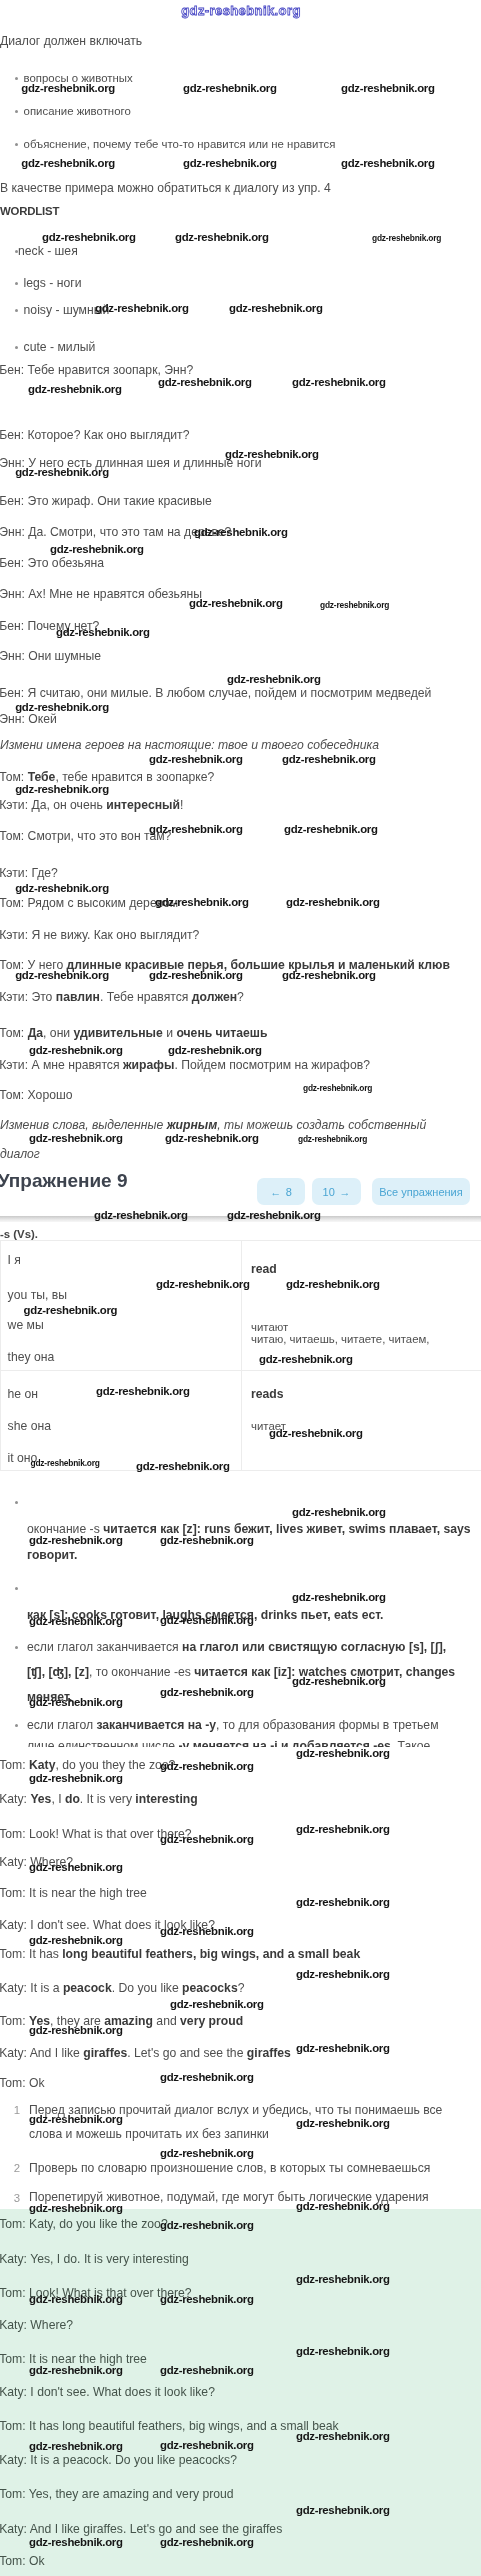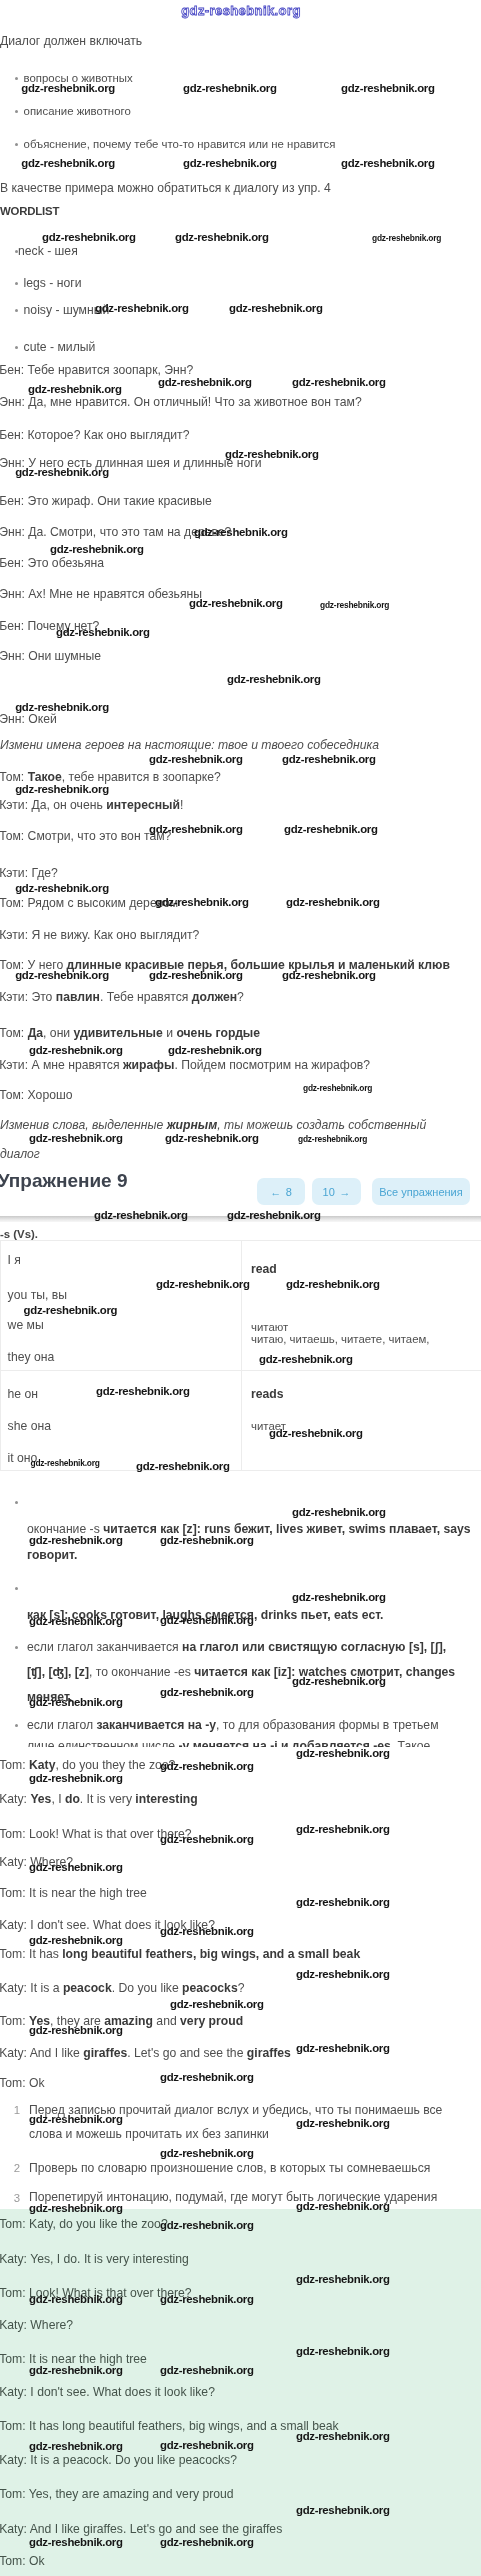--- a/index.html
+++ b/index.html
@@ -51,42 +51,42 @@
   <span class="dot" style="left:14.5px;top:250px"></span>
   <div class="t" style="left:18px;top:244px">neck - шея</div>
   <span class="dot" style="left:14.5px;top:282px"></span>
   <div class="t" style="left:23.6px;top:276px">legs - ноги</div>
   <span class="dot" style="left:14.5px;top:309px"></span>
   <div class="t" style="left:23.6px;top:303px">noisy - шумный</div>
   <span class="dot" style="left:14.5px;top:346px"></span>
   <div class="t" style="left:23.6px;top:340px">cute - милый</div>
 
   <div class="t" style="left:-0.8px;top:363px"><span>Бен: Тебе нравится зоопарк, Энн?</span></div>
-  <div class="t" style="left:-0.8px;top:395px"><span>Энн: Да, мне нравится. Он отличный! Что за животное вон там?</span></div>
   <div class="t" style="left:-0.8px;top:428px"><span>Бен: Которое? Как оно выглядит?</span></div>
   <div class="t" style="left:-0.8px;top:456px"><span>Энн: У него есть длинная шея и длинные ноги</span></div>
   <div class="t" style="left:-0.8px;top:494px"><span>Бен: Это жираф. Они такие красивые</span></div>
   <div class="t" style="left:-0.8px;top:525px"><span>Энн: Да. Смотри, что это там на дереве?</span></div>
   <div class="t" style="left:-0.8px;top:556px"><span>Бен: Это обезьяна</span></div>
   <div class="t" style="left:-0.8px;top:587px"><span>Энн: Ах! Мне не нравятся обезьяны</span></div>
   <div class="t" style="left:-0.8px;top:619px"><span>Бен: Почему нет?</span></div>
   <div class="t" style="left:-0.8px;top:649px"><span>Энн: Они шумные</span></div>
+  <div class="t" style="left:-0.8px;top:686px"><span>Бен: Я считаю, они милые. В любом случае, пойдем и посмотрим медведей</span></div>
   <div class="t" style="left:-0.8px;top:712px"><span>Энн: Окей</span></div>
 
   <div class="t it" style="left:0;top:738px"><span>Измени имена героев на настоящие: твое и твоего собеседника</span></div>
 
-  <div class="t" style="left:-0.8px;top:770px"><span>Том: </span><span class="b">Такое</span><span>, тебе нравится в зоопарке?</span></div>
+  <div class="t" style="left:-0.8px;top:770px"><span>Том: </span><span class="b">Тебе</span><span>, тебе нравится в зоопарке?</span></div>
   <div class="t" style="left:-0.8px;top:798px"><span>Кэти: Да, он очень </span><span class="b">интересный</span><span>!</span></div>
   <div class="t" style="left:-0.8px;top:829px"><span>Том: Смотри, что это вон там?</span></div>
   <div class="t" style="left:-0.8px;top:866px"><span>Кэти: Где?</span></div>
   <div class="t" style="left:-0.8px;top:896px"><span>Том: Рядом с высоким деревом</span></div>
   <div class="t" style="left:-0.8px;top:928px"><span>Кэти: Я не вижу. Как оно выглядит?</span></div>
   <div class="t" style="left:-0.8px;top:958px"><span>Том: У него </span><span class="b">длинные красивые перья, большие крылья и маленький клюв</span></div>
   <div class="t" style="left:-0.8px;top:990px"><span>Кэти: Это </span><span class="b">павлин</span><span>. Тебе нравятся </span><span class="b">должен</span><span>?</span></div>
-  <div class="t" style="left:-0.8px;top:1026px"><span>Том: </span><span class="b">Да</span><span>, они </span><span class="b">удивительные</span><span> и </span><span class="b">очень гордые</span></div>
+  <div class="t" style="left:-0.8px;top:1026px"><span>Том: </span><span class="b">Да</span><span>, они </span><span class="b">удивительные</span><span> и </span><span class="b">очень читаешь</span></div>
   <div class="t" style="left:-0.8px;top:1058px"><span>Кэти: А мне нравятся </span><span class="b">жирафы</span><span>. Пойдем посмотрим на жирафов?</span></div>
   <div class="t" style="left:-0.8px;top:1088px"><span>Том: Хорошо</span></div>
 
   <div class="t it" style="left:0;top:1118px"><span>Изменив слова, выделенные </span><span class="b">жирным</span><span>, ты можешь создать собственный</span></div>
   <div class="t it" style="left:0;top:1147px"><span>диалог</span></div>
 
   <div class="t title" style="left:-2.3px;top:1173px">Упражнение 9</div>
   <button class="btn" style="left:257px;top:1178px;width:48px">
     <span>←</span>
     <span>8</span>
@@ -150,21 +150,21 @@
   <div class="t" style="left:-0.8px;top:2014px"><span>Tom: </span><span class="b">Yes</span><span>, they are </span><span class="b">amazing</span><span> and </span><span class="b">very proud</span></div>
   <div class="t" style="left:-0.8px;top:2046px"><span>Katy: And I like </span><span class="b">giraffes</span><span>. Let's go and see the </span><span class="b">giraffes</span></div>
   <div class="t" style="left:-0.8px;top:2076px"><span>Tom: Ok</span></div>
 
   <div class="num" style="left:13.7px;top:2104px">1</div>
   <div class="t" style="left:29px;top:2103px">Перед записью прочитай диалог вслух и убедись, что ты понимаешь все</div>
   <div class="t" style="left:29px;top:2127px">слова и можешь прочитать их без запинки</div>
   <div class="num" style="left:13.7px;top:2162px">2</div>
   <div class="t" style="left:29px;top:2161px">Проверь по словарю произношение слов, в которых ты сомневаешься</div>
   <div class="num" style="left:13.7px;top:2192px">3</div>
-  <div class="t" style="left:29px;top:2190px">Порепетируй интонацию, подумай, где могут быть логические ударения</div>
+  <div class="t" style="left:29px;top:2190px">Порепетируй животное, подумай, где могут быть логические ударения</div>
 
   <div class="t ga" style="left:-0.8px;top:2217px"><span>Tom: Katy, do you like the zoo?</span></div>
   <div class="t ga" style="left:-0.8px;top:2252px"><span>Katy: Yes, I do. It is very interesting</span></div>
   <div class="t ga" style="left:-0.8px;top:2286px"><span>Tom: Look! What is that over there?</span></div>
   <div class="t ga" style="left:-0.8px;top:2318px"><span>Katy: Where?</span></div>
   <div class="t ga" style="left:-0.8px;top:2352px"><span>Tom: It is near the high tree</span></div>
   <div class="t ga" style="left:-0.8px;top:2385px"><span>Katy: I don't see. What does it look like?</span></div>
   <div class="t ga" style="left:-0.8px;top:2419px"><span>Tom: It has long beautiful feathers, big wings, and a small beak</span></div>
   <div class="t ga" style="left:-0.8px;top:2453px"><span>Katy: It is a peacock. Do you like peacocks?</span></div>
   <div class="t ga" style="left:-0.8px;top:2487px"><span>Tom: Yes, they are amazing and very proud</span></div>

